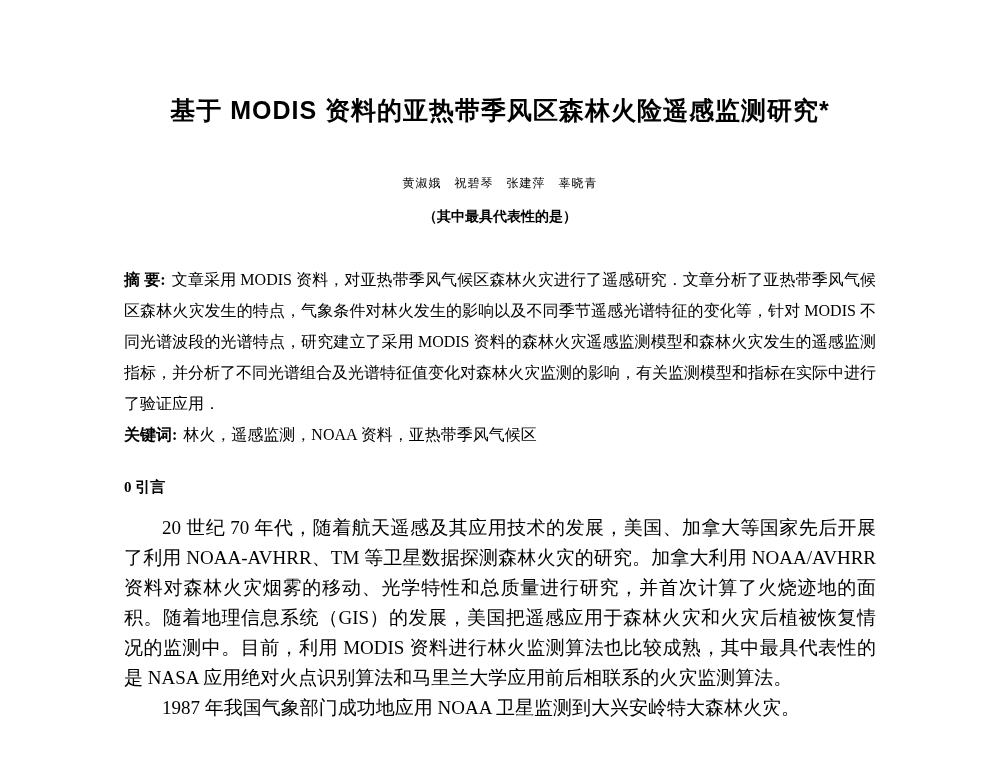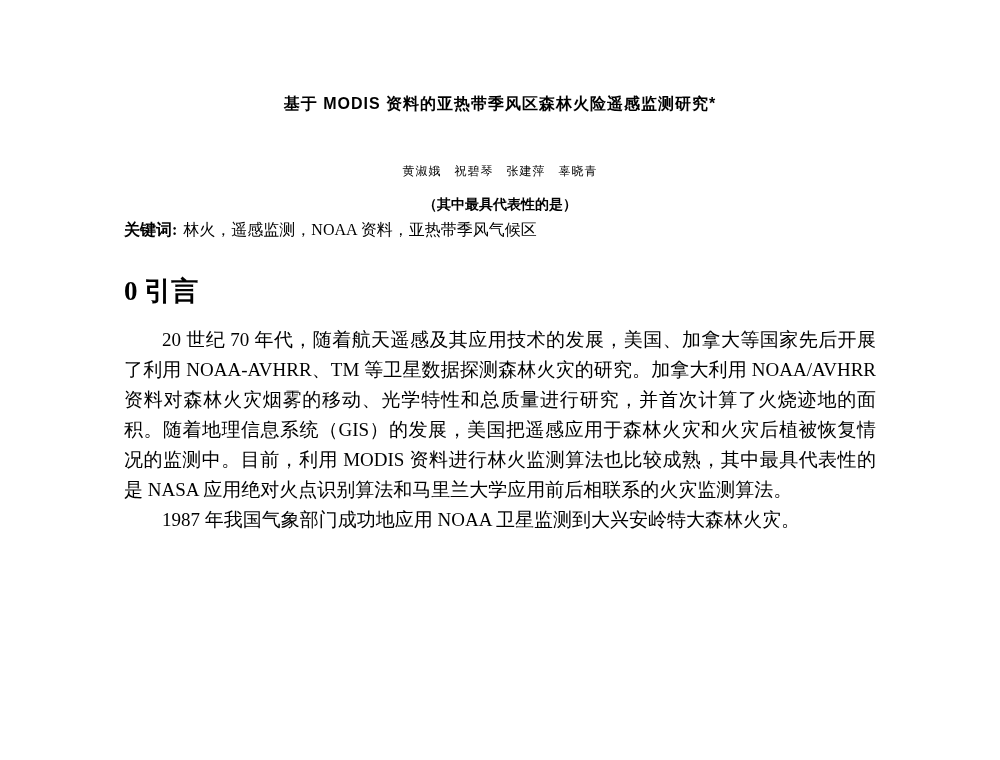--- a/index.html
+++ b/index.html
@@ -15,21 +15,21 @@
     color: #000000;
   }
   .page {
     width: 752px;
     margin: 0 auto;
     padding-top: 94px;
     box-sizing: border-box;
   }
   .title {
     font-family: "Liberation Sans", sans-serif;
-    font-size: 16px;
+    font-size: 25px;
     font-weight: 700;
     text-align: center;
     margin: 0;
     letter-spacing: 1px;
     line-height: 1.3;
   }
   .authors {
     text-align: center;
     font-size: 12px;
     margin-top: 48px;
@@ -52,21 +52,21 @@
   .keywords .label {
     font-weight: 700;
     margin-right: 6px;
   }
   .keywords {
     font-size: 16px;
     line-height: 31px;
     text-align: left;
   }
   .section-heading {
-    font-size: 27px;
+    font-size: 15px;
     font-weight: 700;
     margin: 28px 0 16px 0;
   }
   .body-para {
     font-size: 19px;
     line-height: 30px;
     margin: 0;
     text-indent: 2em;
     text-align: justify;
     text-justify: inter-ideograph;
@@ -76,20 +76,23 @@
 <body>
 
 <div class="page">
 
   <h1 class="title">基于 MODIS 资料的亚热带季风区森林火险遥感监测研究*</h1>
 
   <div class="authors">黄淑娥　祝碧琴　张建萍　辜晓青</div>
 
   <div class="affiliation">（其中最具代表性的是）</div>
 
+  <div class="abstract">
+    <span class="label">摘 要:</span><span>文章采用 MODIS 资料，对亚热带季风气候区森林火灾进行了遥感研究．文章分析了亚热带季风气候区森林火灾发生的特点，气象条件对林火发生的影响以及不同季节遥感光谱特征的变化等，针对 MODIS 不同光谱波段的光谱特点，研究建立了采用 MODIS 资料的森林火灾遥感监测模型和森林火灾发生的遥感监测指标，并分析了不同光谱组合及光谱特征值变化对森林火灾监测的影响，有关监测模型和指标在实际中进行了验证应用．</span>
+  </div>
 
   <div class="keywords">
     <span class="label">关键词:</span><span>林火，遥感监测，NOAA 资料，亚热带季风气候区</span>
   </div>
 
   <h2 class="section-heading">0 引言</h2>
 
   <p class="body-para">20 世纪 70 年代，随着航天遥感及其应用技术的发展，美国、加拿大等国家先后开展了利用 NOAA-AVHRR、TM 等卫星数据探测森林火灾的研究。加拿大利用 NOAA/AVHRR 资料对森林火灾烟雾的移动、光学特性和总质量进行研究，并首次计算了火烧迹地的面积。随着地理信息系统（GIS）的发展，美国把遥感应用于森林火灾和火灾后植被恢复情况的监测中。目前，利用 MODIS 资料进行林火监测算法也比较成熟，其中最具代表性的是 NASA 应用绝对火点识别算法和马里兰大学应用前后相联系的火灾监测算法。</p>
 
   <p class="body-para">1987 年我国气象部门成功地应用 NOAA 卫星监测到大兴安岭特大森林火灾。</p>

